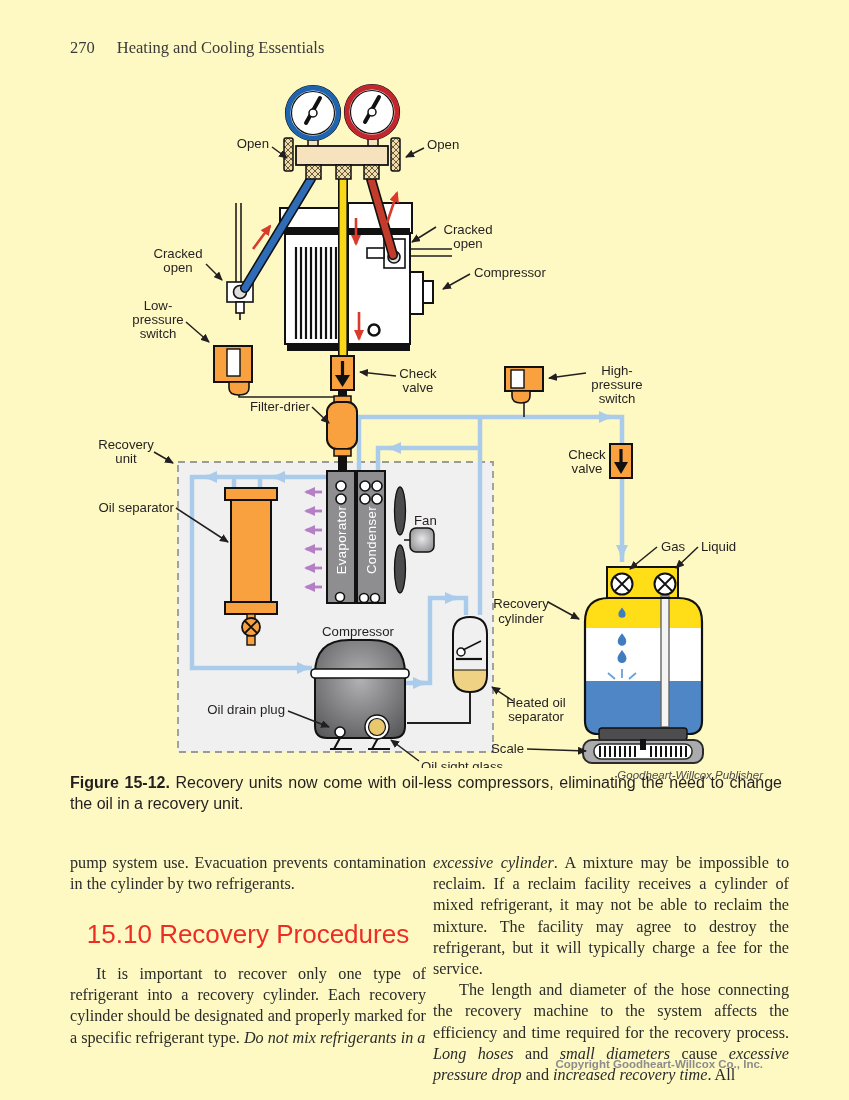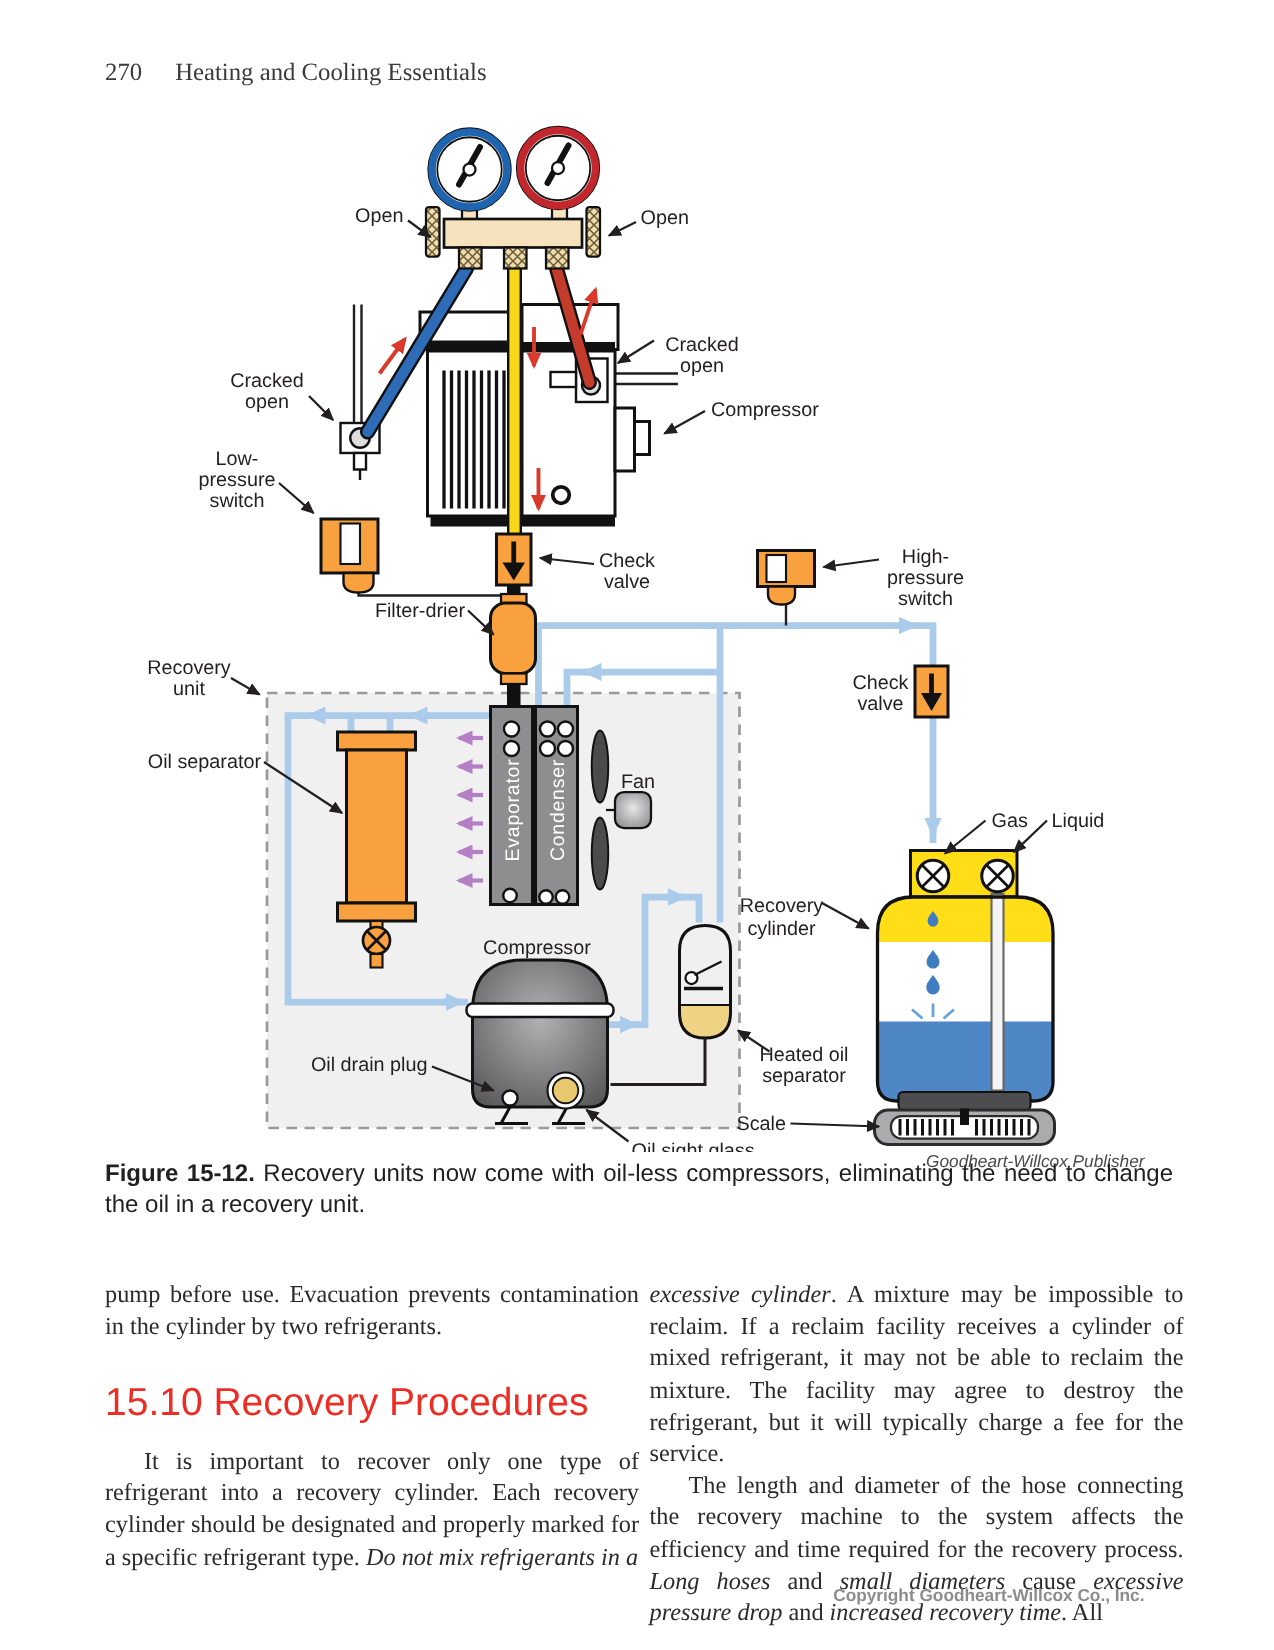--- a/index.html
+++ b/index.html
@@ -1,32 +1,32 @@
 <!DOCTYPE html>
 <html><head>
 <meta charset="utf-8">
 <style>
   html,body{margin:0;padding:0;background:#e8e8e8;}
-  #page{position:relative;width:849px;height:1100px;background:#ffffff;margin:0 auto;
+  #page{position:relative;width:849px;height:1100px;background:#fef9c3;margin:0 auto;
         font-family:"Liberation Sans",sans-serif;color:#231F20;overflow:hidden;}
   #running-head{position:absolute;top:38px;left:70px;font-family:"Liberation Serif",serif;
         font-size:16.5px;color:#3a3a3a;}
   #running-head .pgnum{display:inline-block;margin-right:22px;}
   #diagram{position:absolute;left:70px;top:80px;}
   #credit{position:absolute;top:769px;right:86px;font-size:11.5px;font-style:italic;color:#4a4a4a;}
   #caption{position:absolute;left:70px;top:772px;width:712px;font-size:16px;line-height:1.34;
         text-align:justify;color:#231F20;}
   .col{position:absolute;top:853px;width:356px;font-family:"Liberation Serif",serif;
         font-size:16.2px;line-height:21.2px;text-align:justify;color:#2b2b2b;}
   #col-left{left:70px;}
   #col-right{left:433px;}
   .col p{margin:0;}
   .ind{text-indent:26px;}
   #section-heading{font-family:"Liberation Sans",sans-serif;font-size:26px;font-weight:400;
-        color:#ED2D24;margin:25px 0 15px 0;line-height:1.1;text-align:left;}
+        color:#ED2D24;margin:25px 0 15px 0;line-height:1.1;text-align:center;}
   #page-footer{position:absolute;top:1058px;right:86px;font-size:11.5px;color:#8C8C8C;font-weight:bold;}
   .it{font-style:italic;}
   .bd{font-weight:bold;}
   svg text{font-family:"Liberation Sans",sans-serif;font-size:13.2px;fill:#231F20;}
   svg text.rot{fill:#ffffff;font-size:13px;letter-spacing:.5px;}
 </style>
 </head>
 <body>
 
 <div id="page">
@@ -346,21 +346,21 @@
       <text x="421" y="771">Oil sight glass</text>
       <text x="524" y="753" text-anchor="end">Scale</text>
     </g>
   </svg>
 
   <div id="credit">Goodheart-Willcox Publisher</div>
 
   <div id="caption"><span class="bd">Figure 15-12. </span><span>Recovery units now come with oil-less compressors, eliminating the need to change the oil in a recovery unit.</span></div>
 
   <div id="col-left" class="col">
-    <p>pump before use. Evacuation prevents contamination in the cylinder by two refrigerants.</p>
+    <p>pump system use. Evacuation prevents contamination in the cylinder by two refrigerants.</p>
     <h2 id="section-heading">15.10 Recovery Procedures</h2>
     <p class="ind"><span>It is important to recover only one type of refrigerant into a recovery cylinder. Each recovery cylinder should be designated and properly marked for a specific refrigerant type. </span><span class="it">Do not mix refrigerants in a</span></p>
   </div>
 
   <div id="col-right" class="col">
     <p><span class="it">excessive cylinder</span><span>. A mixture may be impossible to reclaim. If a reclaim facility receives a cylinder of mixed refrigerant, it may not be able to reclaim the mixture. The facility may agree to destroy the refrigerant, but it will typically charge a fee for the service.</span></p>
     <p class="ind"><span>The length and diameter of the hose connecting the recovery machine to the system affects the efficiency and time required for the recovery process. </span><span class="it">Long hoses</span><span> and </span><span class="it">small diameters</span><span> cause </span><span class="it">excessive pressure drop</span><span> and </span><span class="it">increased recovery time</span><span>. All</span></p>
   </div>
 
   <div id="page-footer">Copyright Goodheart-Willcox Co., Inc.</div>

